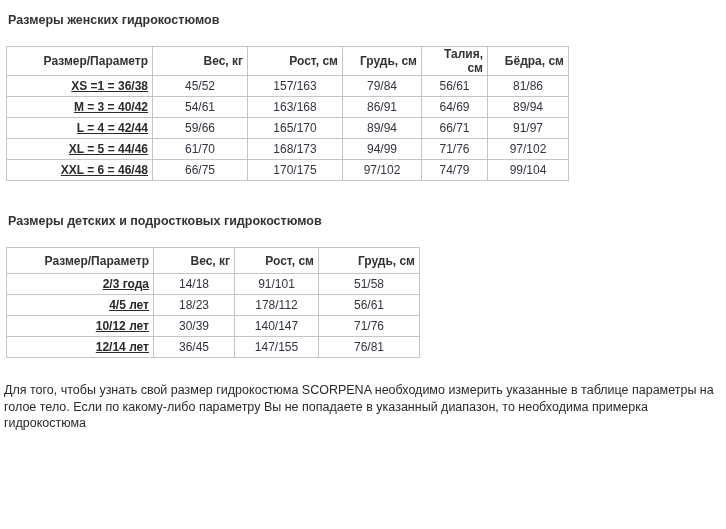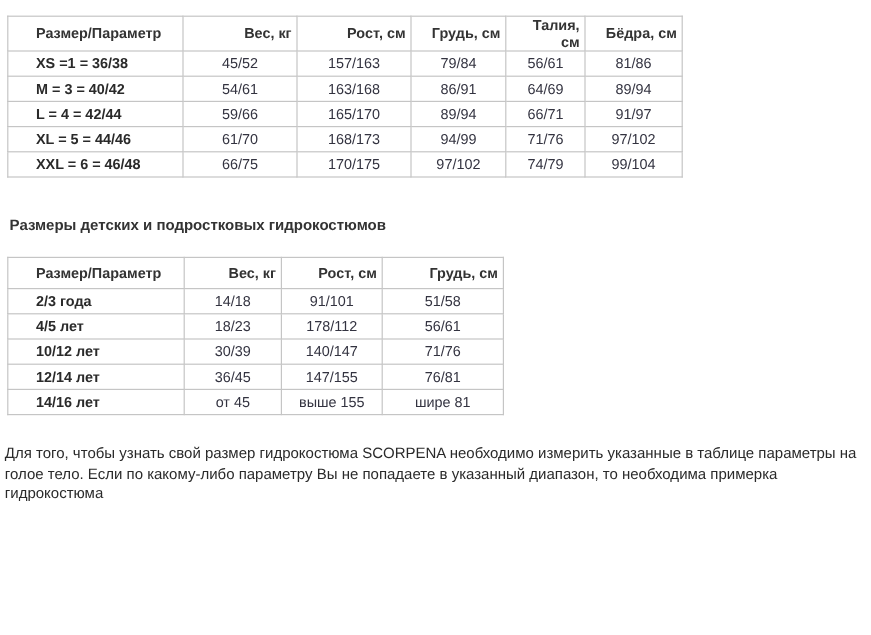--- a/index.html
+++ b/index.html
@@ -38,26 +38,27 @@
     font-weight: bold;
     height: 26px;
     color: #333333;
     text-align: right;
   }
   .size-table td {
     height: 21px;
   }
   .size-table th:first-child,
   .size-table td:first-child {
-    text-align: left;
+    text-align: right;
     padding-left: 23px;
   }
   .size-table td:first-child {
     font-weight: bold;
     color: #2a2a2a;
+    text-decoration: underline;
   }
   .gap-after-table-1 { height: 33px; }
   .gap-after-table-2 { height: 24px; }
   .footer-note {
     font-size: 12.5px;
     line-height: 16.5px;
     color: #2a2a2a;
     width: 720px;
     margin-left: -2px;
   }
@@ -71,20 +72,21 @@
   .k-col1 { width: 147px; }
   .k-col2 { width: 81px; }
   .k-col3 { width: 84px; }
   .k-col4 { width: 101px; }
 </style>
 </head>
 <body>
 
 <div class="page">
 
+  <div class="section-title">Размеры женских гидрокостюмов</div>
 
   <table class="size-table">
     <colgroup>
       <col class="w-col1">
         <col class="w-col2">
         <col class="w-col3">
       <col class="w-col4">
         <col class="w-col5">
         <col class="w-col6">
     </colgroup>
@@ -179,26 +181,20 @@
           <td>30/39</td>
           <td>140/147</td>
           <td>71/76</td>
         </tr>
         <tr>
           <td>12/14 лет</td>
           <td>36/45</td>
           <td>147/155</td>
           <td>76/81</td>
         </tr>
-        <tr>
-          <td>14/16 лет</td>
-          <td>от 45</td>
-          <td>выше 155</td>
-          <td>шире 81</td>
-        </tr>
       </tbody>
   </table>
 
   <div class="gap-after-table-2"></div>
 
   <div class="footer-note">Для того, чтобы узнать свой размер гидрокостюма SCORPENA необходимо измерить указанные в таблице параметры на голое тело. Если по какому-либо параметру Вы не попадаете в указанный диапазон, то необходима примерка гидрокостюма</div>
 
 </div>
 
 </body></html>

